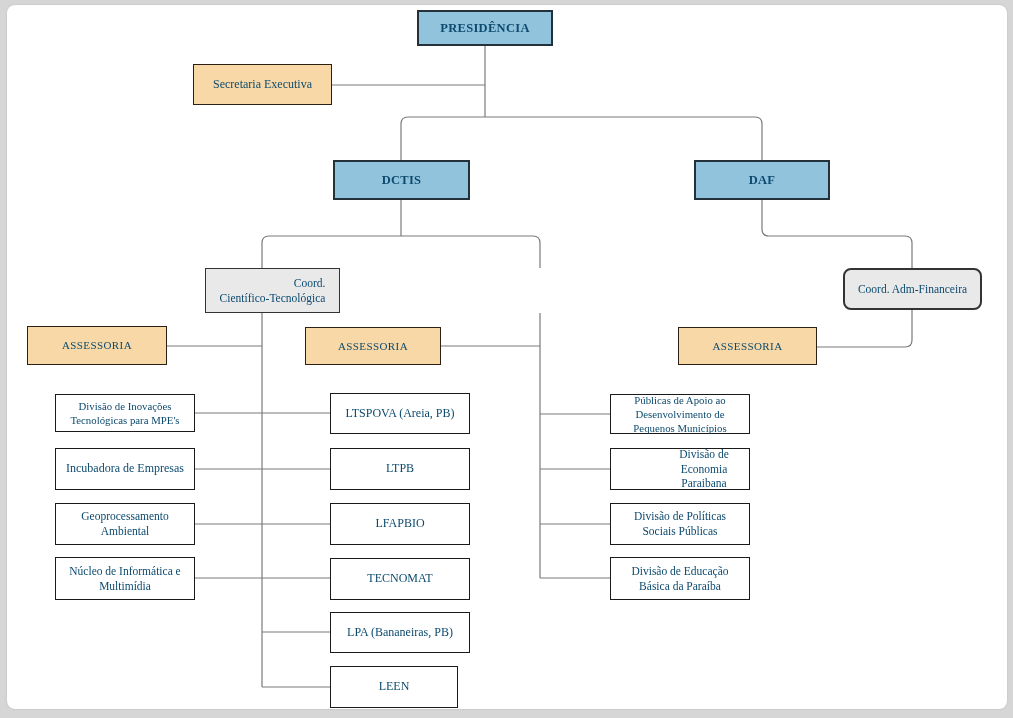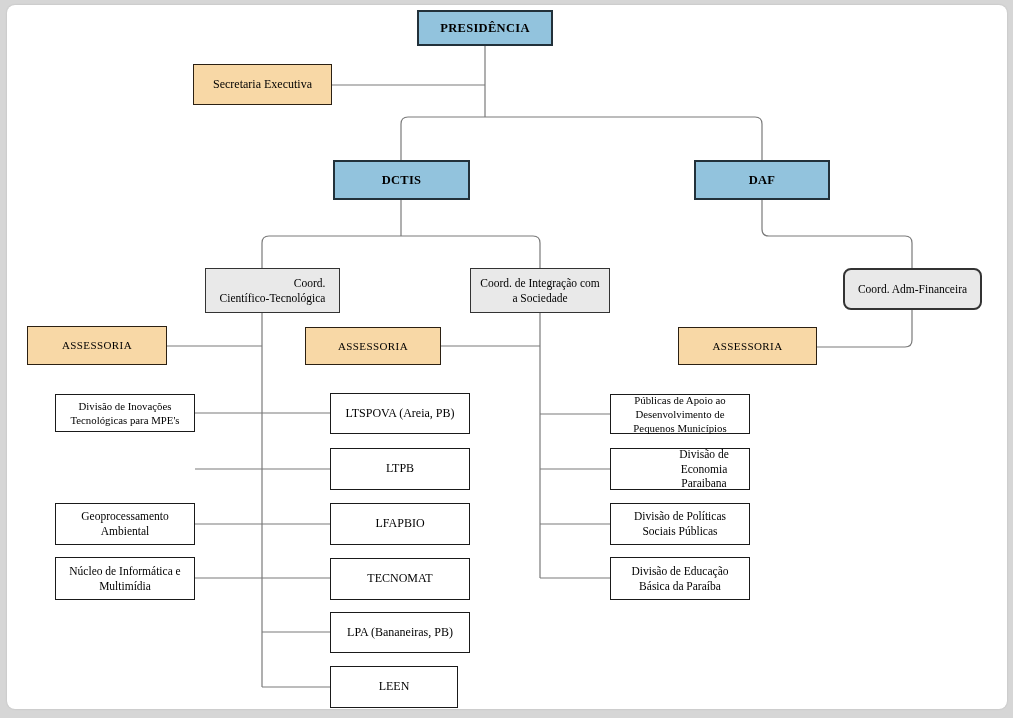--- a/index.html
+++ b/index.html
@@ -19,21 +19,21 @@
   }
   .wires { position: absolute; left: 0; top: 0; width: 1013px; height: 718px; }
   .node {
     position: absolute;
     box-sizing: border-box;
     display: flex;
     align-items: center;
     justify-content: center;
     text-align: center;
     line-height: 1.3;
-    color: #000000;
+    color: #0c4a6e;
     background: #ffffff;
     border: 1.6px solid #1a1a1a;
     white-space: pre-line;
     font-size: 12px;
   }
   .node.blue {
     background: #92c3dd;
     border: 2px solid #22313a;
     font-weight: bold;
     font-size: 12.5px;
@@ -108,24 +108,20 @@
 
   <div class="node blue" style="left:694px; top:160px; width:136px; height:40px;">
     <span class="lbl">DAF</span>
   </div>
 
   <div class="node gray" style="left:205px; top:268px; width:135px; height:45px;text-align:right;">
     <span class="lbl">Coord.
 Científico-Tecnológica</span>
   </div>
 
-  <div class="node gray" style="left:470px; top:268px; width:140px; height:45px;">
-    <span class="lbl">Coord. de Integração com
-a Sociedade</span>
-  </div>
 
   <div class="node gray rounded" style="left:843px; top:268px; width:139px; height:42px;">
     <span class="lbl">Coord. Adm-Financeira</span>
   </div>
 
   <div class="node orange" style="left:27px; top:326px; width:140px; height:39px; font-size:11px;">
     <span class="lbl">ASSESSORIA</span>
   </div>
 
   <div class="node orange" style="left:305px; top:327px; width:136px; height:38px; font-size:11px;">
@@ -134,20 +130,23 @@
 
   <div class="node orange" style="left:678px; top:327px; width:139px; height:38px; font-size:11px;">
     <span class="lbl">ASSESSORIA</span>
   </div>
 
   <div class="node small" style="left:55px; top:394px; width:140px; height:38px;">
     <span class="lbl">Divisão de Inovações
 Tecnológicas para MPE's</span>
   </div>
 
+  <div class="node" style="left:55px; top:448px; width:140px; height:42px;">
+    <span class="lbl">Incubadora de Empresas</span>
+  </div>
 
   <div class="node" style="left:55px; top:503px; width:140px; height:42px; font-size:11.5px;">
     <span class="lbl">Geoprocessamento
 Ambiental</span>
   </div>
 
   <div class="node" style="left:55px; top:557px; width:140px; height:43px; font-size:11.5px;">
     <span class="lbl">Núcleo de Informática e
 Multimídia</span>
   </div>

